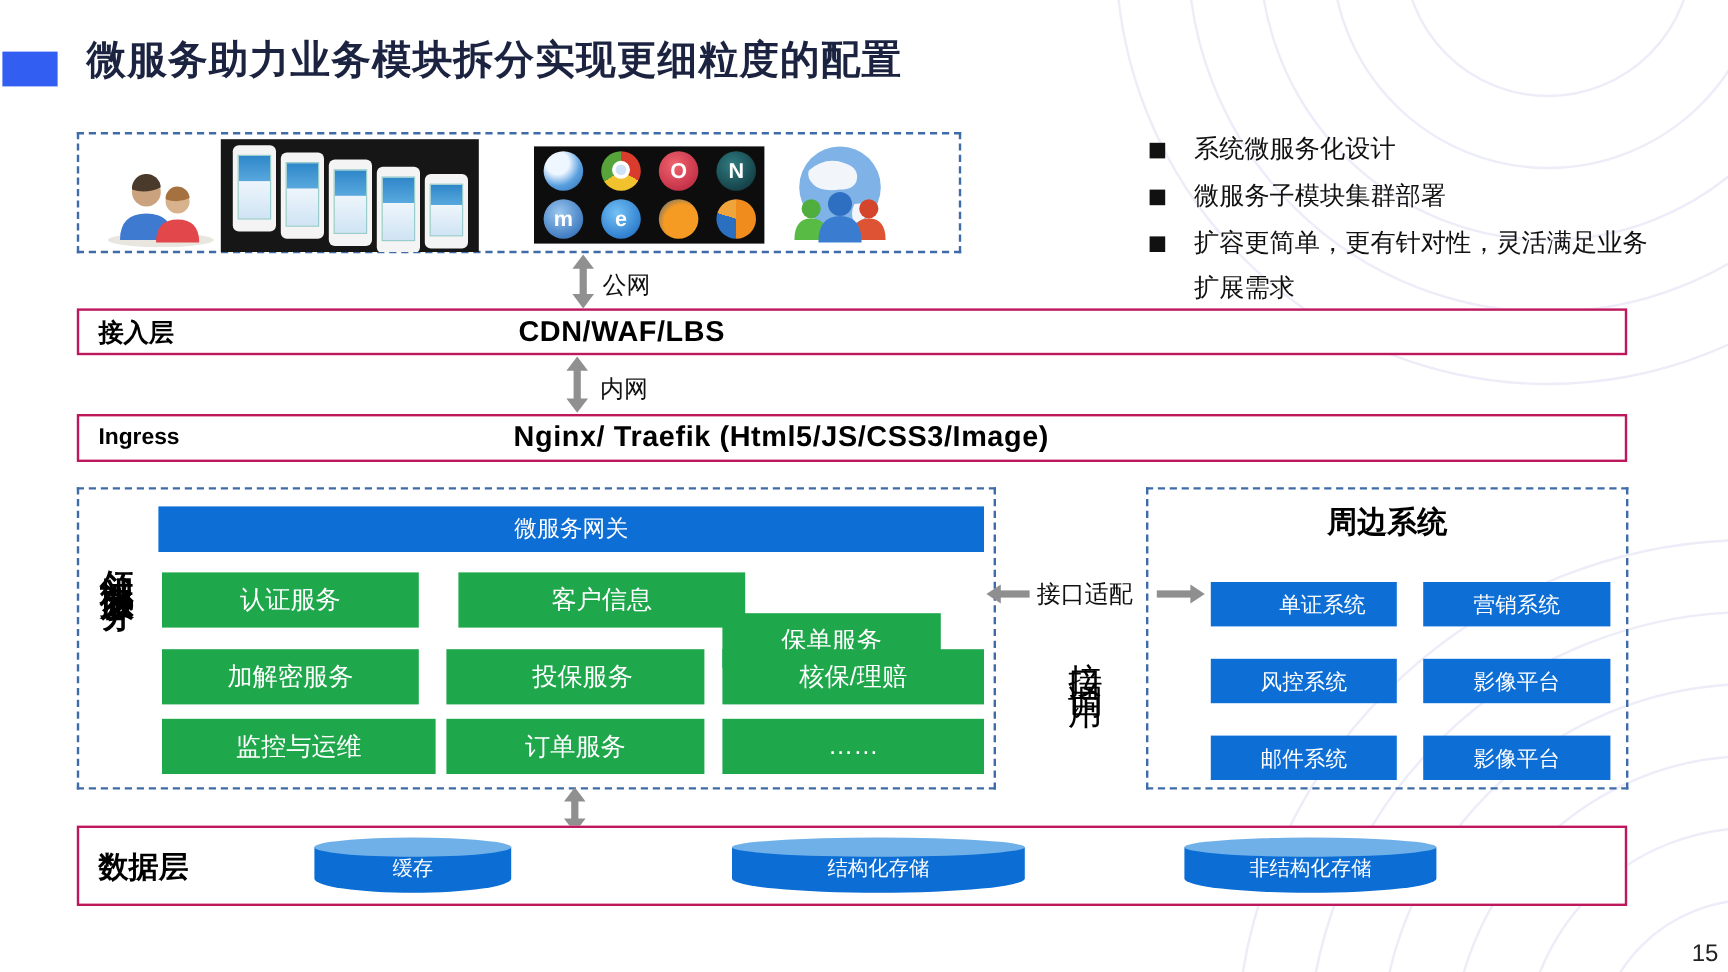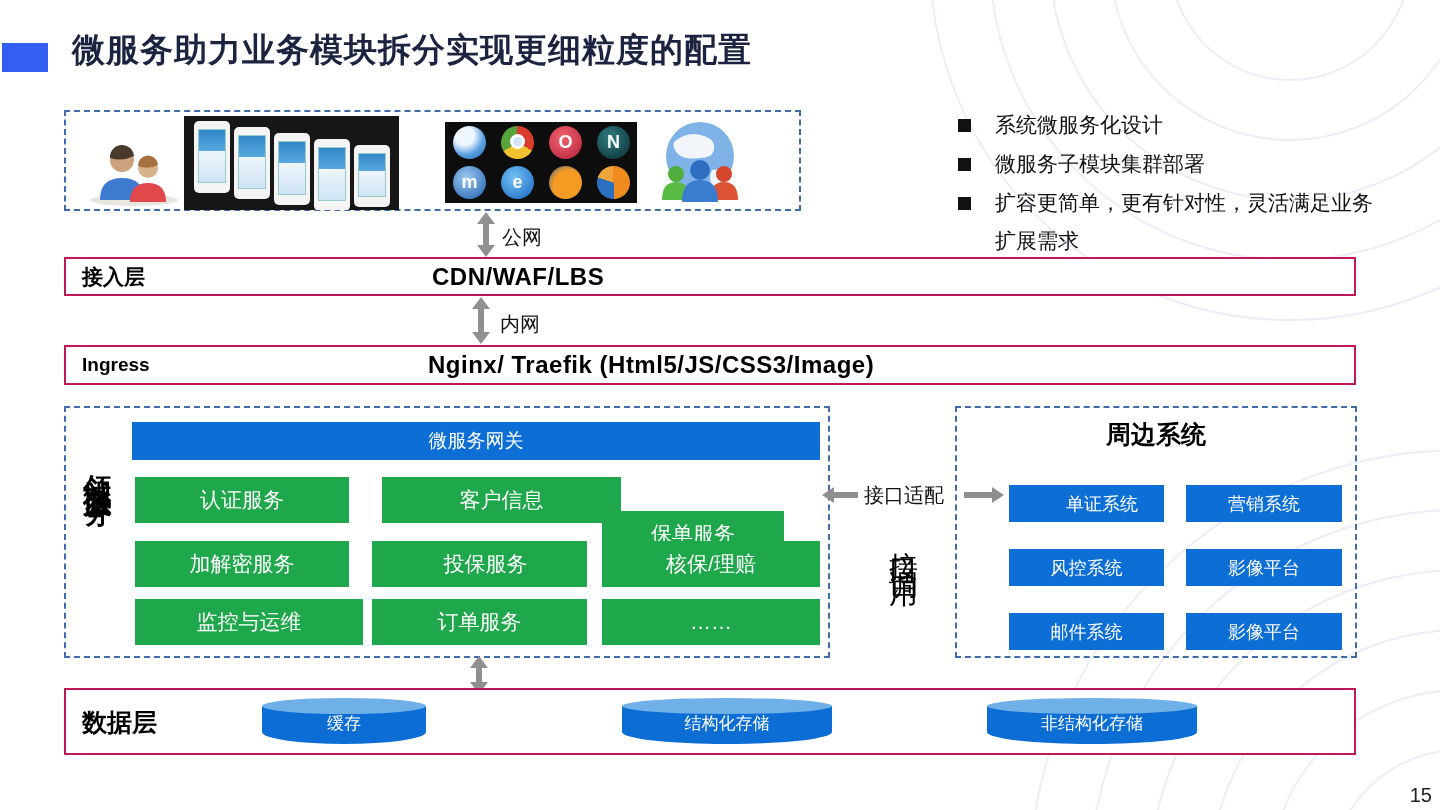--- a/index.html
+++ b/index.html
@@ -243,21 +243,21 @@
       <div class="tri-dn"></div>
   </div>
 
   <div class="solid-box data-box">
     <div class="layer-label" style="font-size:25px;">数据层</div>
     <div class="cylinder" style="left:196px; width:164px;">
       <div class="cyl-body"></div>
         <div class="cyl-top"></div>
       <div class="cyl-text">缓存</div>
     </div>
-    <div class="cylinder" style="left:544px; width:210px;margin-left:12px;">
+    <div class="cylinder" style="left:544px; width:244px;">
       <div class="cyl-body"></div>
         <div class="cyl-top"></div>
       <div class="cyl-text">结构化存储</div>
     </div>
     <div class="cylinder" style="left:921px; width:210px;">
       <div class="cyl-body"></div>
         <div class="cyl-top"></div>
       <div class="cyl-text">非结构化存储</div>
     </div>
   </div>

